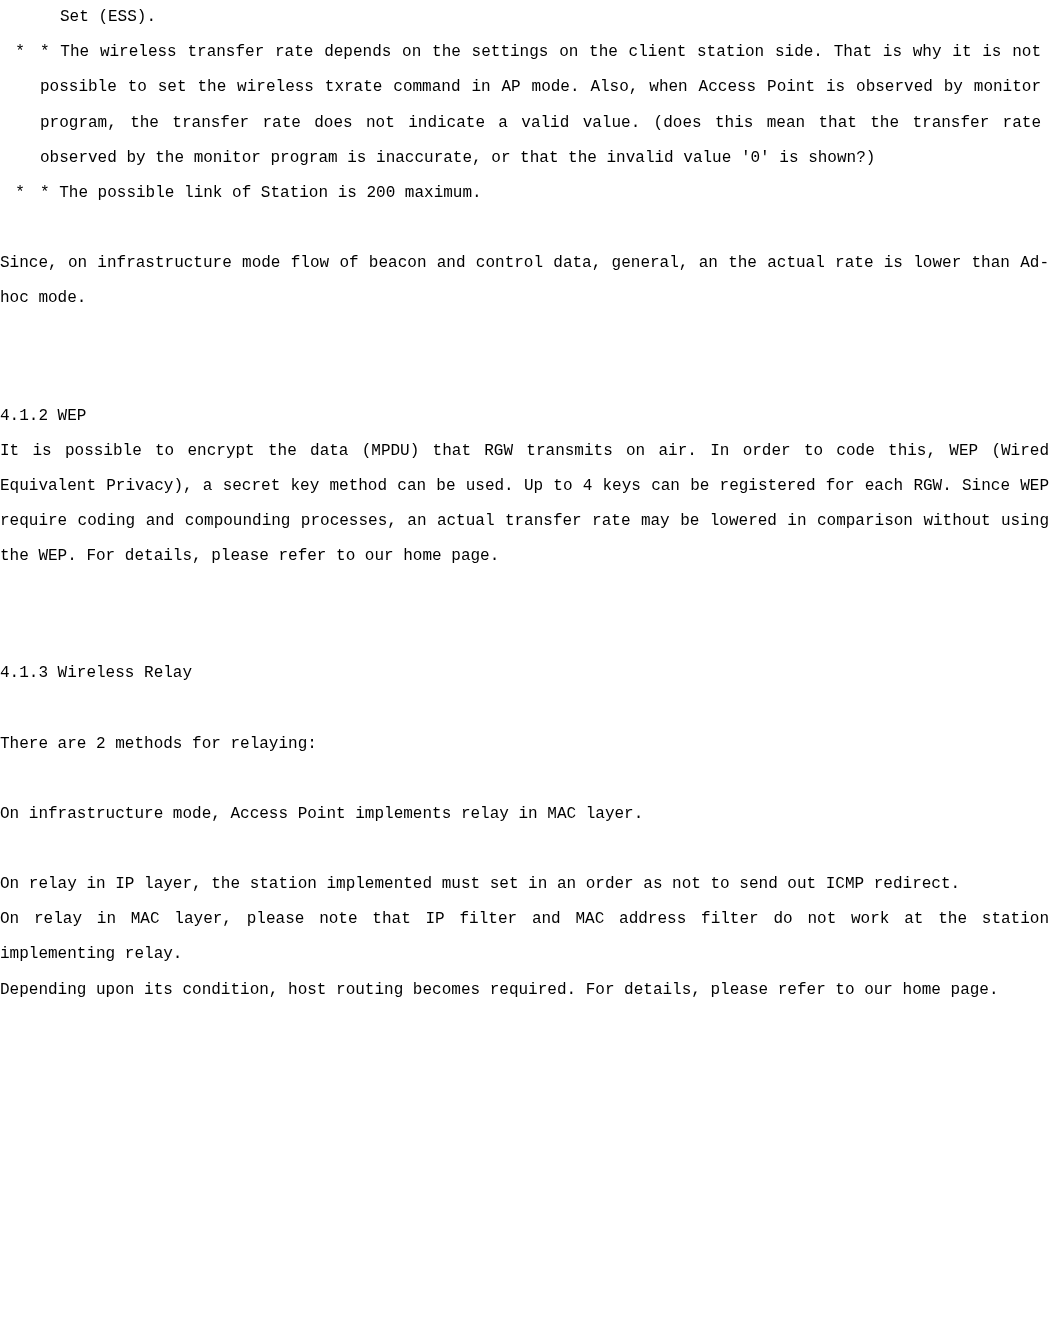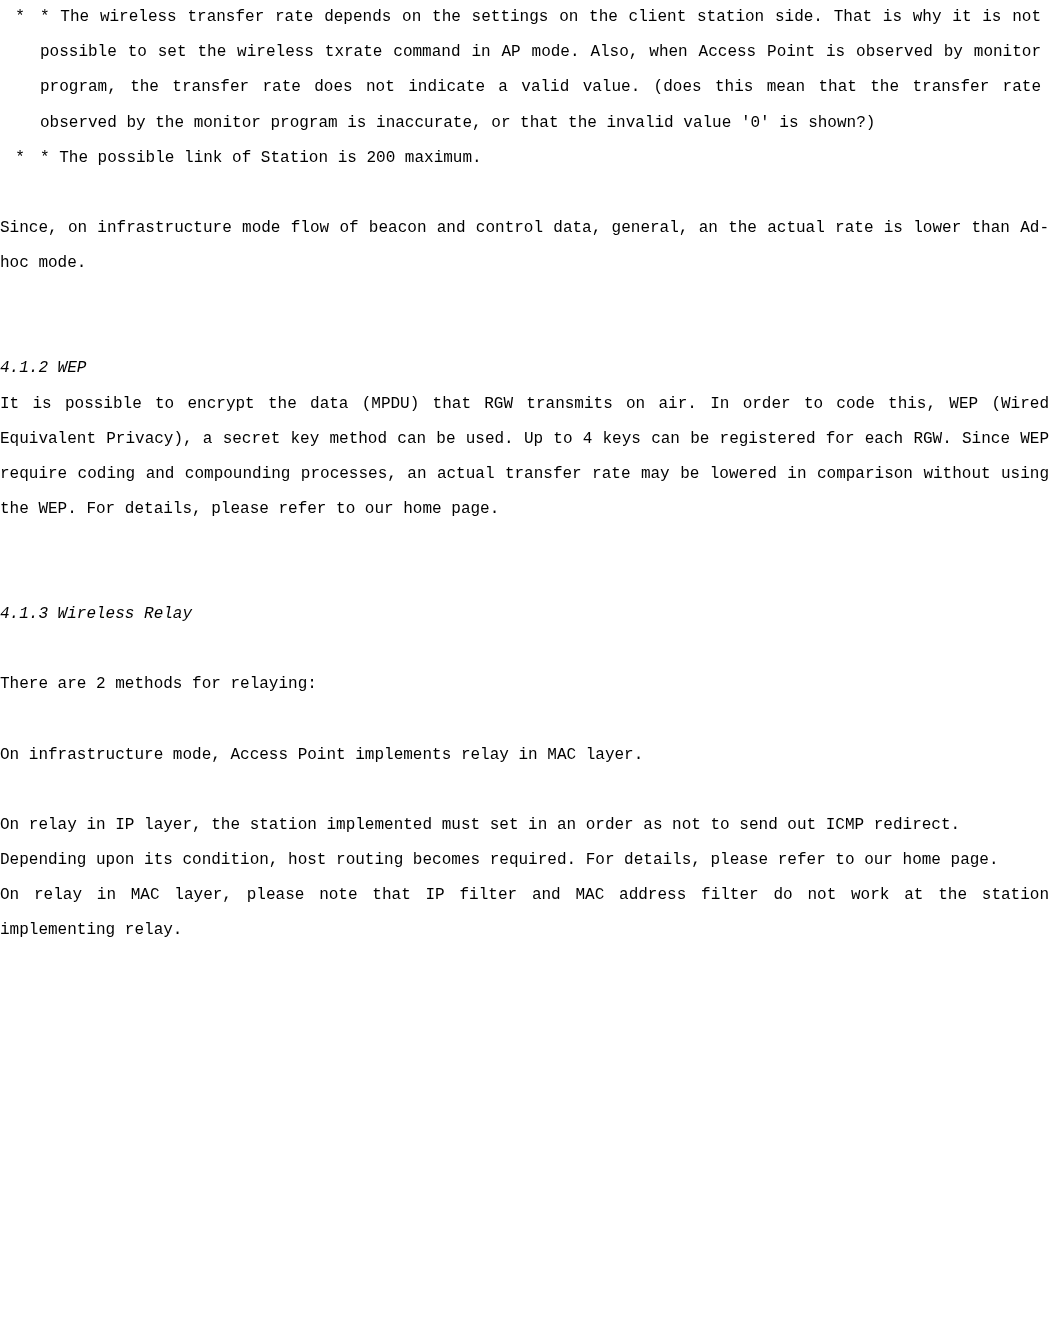--- a/index.html
+++ b/index.html
@@ -30,37 +30,39 @@
     }
     .bullet-text {
       flex: 1;
       padding-right: 8px;
     }
     .paragraph {
       margin-bottom: 0;
       text-align: justify;
     }
     .section-heading {
-      margin-top: 0;
-      font-style: italic;
+      margin-top: 12px;
     }
     .spacer {
       height: 35px;
     }
     .spacer-large {
       height: 70px;
     }
     .indent-left {
       padding-left: 60px;
     }
   </style>
 </head>
 <body>
 
 <div class="content">
+  <div class="indent-left">
+    <div class="paragraph">Set (ESS).</div>
+  </div>
 
   <div class="bullet-item">
     <div class="bullet-marker">*</div>
     <div class="bullet-text paragraph">* The wireless transfer rate depends on the settings on the client station side. That is why it is not possible to set the wireless txrate command in AP mode. Also, when Access Point is observed by monitor program, the transfer rate does not indicate a valid value. (does this mean that the transfer rate observed by the monitor program is inaccurate, or that the invalid value '0' is shown?)</div>
   </div>
 
   <div class="bullet-item">
     <div class="bullet-marker">*</div>
     <div class="bullet-text"> * The possible link of Station is 200 maximum.</div>
   </div>
@@ -82,15 +84,15 @@
 
   <div class="paragraph">There are 2 methods for relaying:</div>
 
   <div class="spacer"></div>
 
   <div class="paragraph">On infrastructure mode, Access Point implements relay in MAC layer.</div>
 
   <div class="spacer"></div>
 
   <div class="paragraph">On relay in IP layer, the station implemented must set in an order as not to send out ICMP redirect.</div>
+  <div class="paragraph">On relay in MAC layer, please note that IP filter and MAC address filter do not work at the station implementing relay.</div>
   <div class="paragraph">Depending upon its condition, host routing becomes required. For details, please refer to our home page.</div>
-  <div class="paragraph">On relay in MAC layer, please note that IP filter and MAC address filter do not work at the station implementing relay.</div>
 </div>
 
 </body></html>

